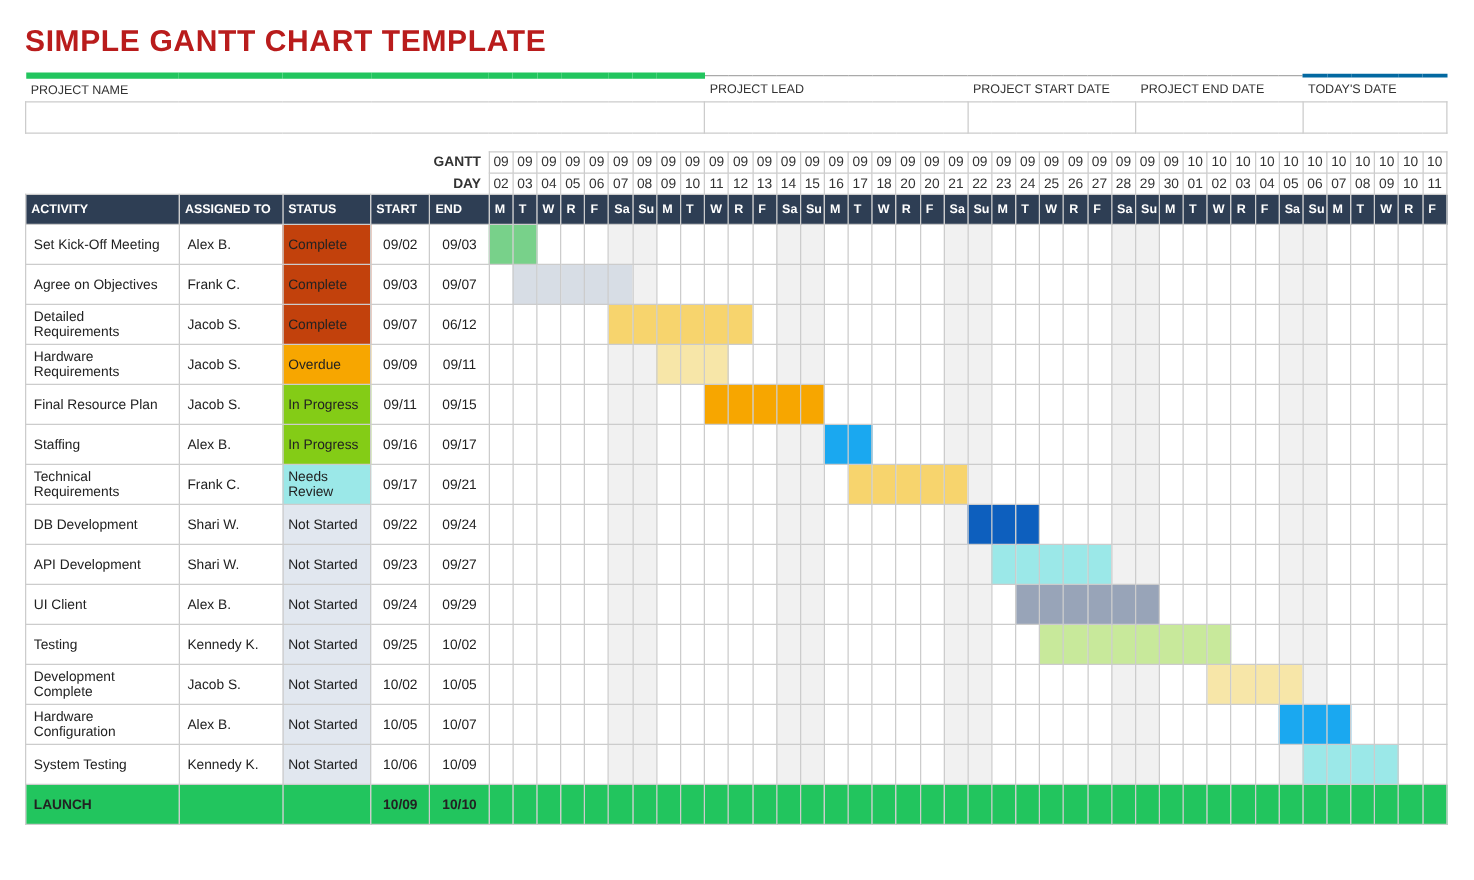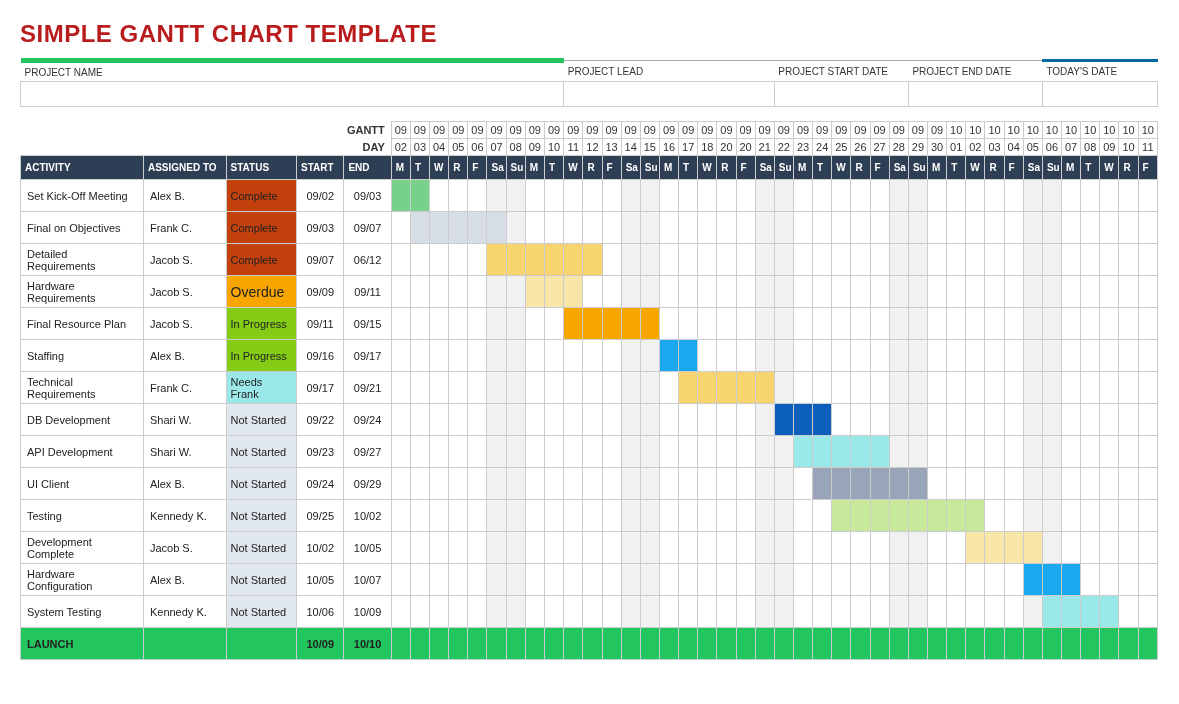--- a/index.html
+++ b/index.html
@@ -287,21 +287,21 @@
         <td></td>
         <td class="we"></td>
         <td class="we"></td>
         <td></td>
         <td></td>
         <td></td>
         <td></td>
         <td></td>
       </tr>
       <tr class="task">
-        <td>Final on Objectives</td>
+        <td>Agree on Objectives</td>
         <td>Frank C.</td>
         <td class="st-Complete" style="font-size:11px;text-align:left;padding:0 4px">Complete</td>
         <td class="c">09/03</td>
         <td class="c">09/07</td>
         <td></td>
         <td class="b2"></td>
         <td class="b2"></td>
         <td class="b2"></td>
         <td class="b2"></td>
         <td class="b2"></td>
@@ -383,21 +383,21 @@
         <td class="we"></td>
         <td></td>
         <td></td>
         <td></td>
         <td></td>
         <td></td>
       </tr>
       <tr class="task">
         <td>Hardware Requirements</td>
         <td>Jacob S.</td>
-        <td class="st-Overdue" style="font-size:14px;text-align:left;padding:0 4px">Overdue</td>
+        <td class="st-Overdue" style="font-size:11px;text-align:left;padding:0 4px">Overdue</td>
         <td class="c">09/09</td>
         <td class="c">09/11</td>
         <td></td>
         <td></td>
         <td></td>
         <td></td>
         <td></td>
         <td class="we"></td>
         <td class="we"></td>
         <td class="b4"></td>
@@ -524,21 +524,21 @@
         <td class="we"></td>
         <td></td>
         <td></td>
         <td></td>
         <td></td>
         <td></td>
       </tr>
       <tr class="task">
         <td>Technical Requirements</td>
         <td>Frank C.</td>
-        <td class="st-NeedsReview" style="font-size:11px;text-align:left;padding:0 4px">Needs Frank</td>
+        <td class="st-NeedsReview" style="font-size:11px;text-align:left;padding:0 4px">Needs Review</td>
         <td class="c">09/17</td>
         <td class="c">09/21</td>
         <td></td>
         <td></td>
         <td></td>
         <td></td>
         <td></td>
         <td class="we"></td>
         <td class="we"></td>
         <td></td>

